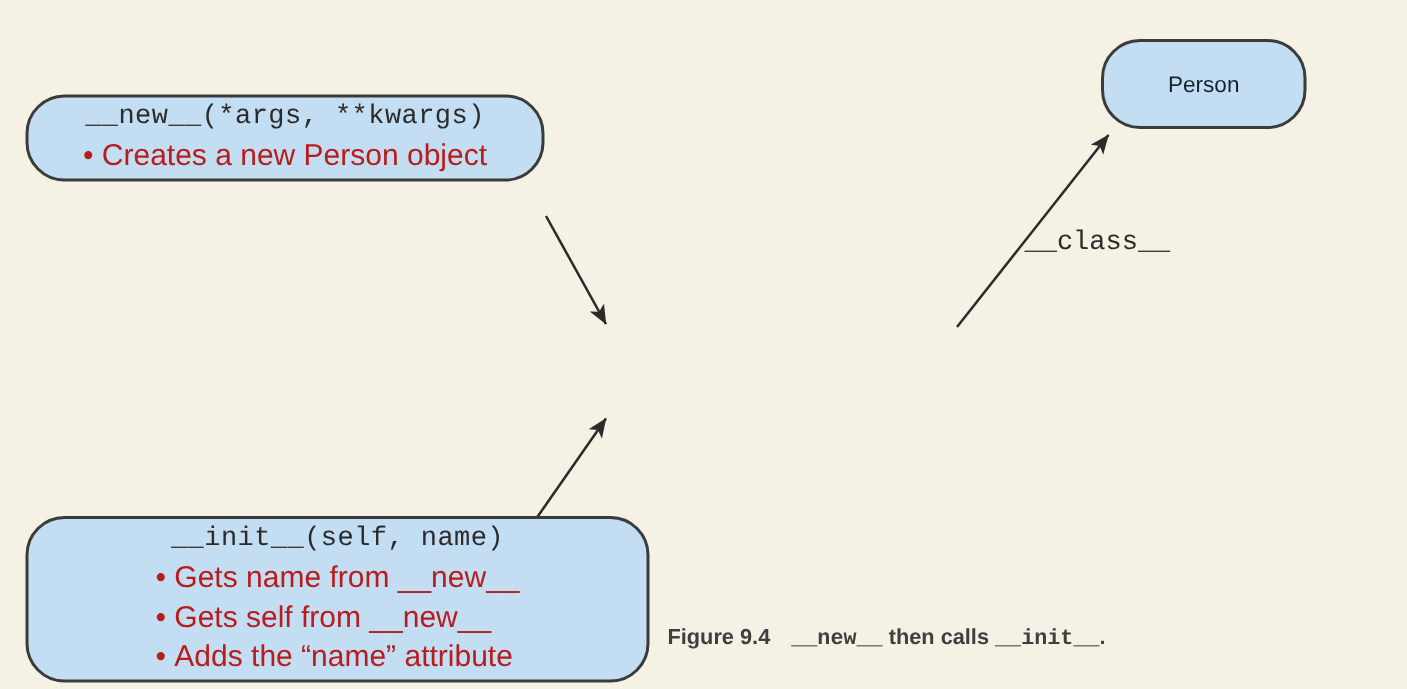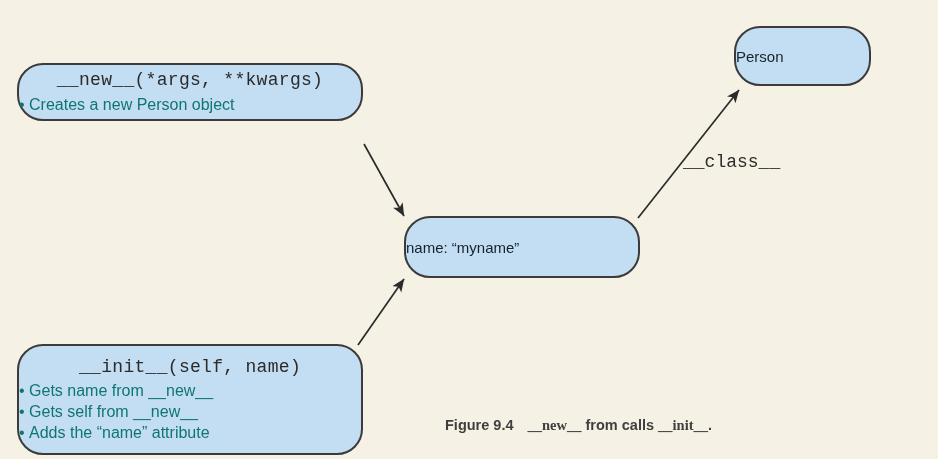--- a/index.html
+++ b/index.html
@@ -29,26 +29,27 @@
     pointer-events: none;
   }
   .node {
     position: absolute;
     box-sizing: border-box;
     background: #c3ddf2;
     border: 2px solid #3b3b3b;
     border-radius: 26px;
     display: flex;
     flex-direction: column;
+    align-items: center;
     justify-content: center;
     color: #17252e;
   }
   
   #node-new   { left: 17px;  top: 63px;  width: 346px; height: 58px;  }
-  #node-init  { left: 17px;  top: 344px; width: 346px; height: 111px; }
+  #node-init  { left: 17px;  top: 344px; width: 416px; height: 111px; }
   #node-inst  { left: 404px; top: 216px; width: 236px; height: 62px;  }
   #node-person{ left: 734px; top: 26px;  width: 137px; height: 60px;  }
 
   .mono-head {
     font-family: "Liberation Mono", "DejaVu Sans Mono", monospace;
     font-size: 18px;
     letter-spacing: 0.3px;
     color: #2b2b2b;
     white-space: pre;
     line-height: 1.25;
@@ -56,23 +57,23 @@
     text-align: center;
   }
   .bullets {
     margin: 0;
     padding: 0;
     list-style: none;
     text-align: left;
   }
   .bullets li {
     font-family: "Liberation Sans", sans-serif;
-    font-size: 16px;
+    font-size: 20px;
     line-height: 1.32;
-    color: #0f766e;
+    color: #b91c1c;
     white-space: pre;
   }
   .bullets li::before {
     content: "\2022\00a0";
   }
   .plain-label {
     font-family: "Liberation Sans", sans-serif;
     font-size: 15px;
     color: #16232c;
     white-space: pre;
@@ -100,21 +101,21 @@
     font-family: "Liberation Sans", sans-serif;
     font-weight: bold;
     font-size: 14.5px;
     color: #3f3f3f;
     white-space: pre;
     display: flex;
     align-items: baseline;
   }
   #figure-caption .cap-num { margin-right: 14px; }
   #figure-caption .cap-mono {
-    font-family: Liberation Serif, serif;
+    font-family: Liberation Mono, monospace;
     font-weight: bold;
     font-size: 14.5px;
     white-space: pre;
   }
 </style>
 </head>
 <body>
 
 <div id="figure-root">
 
@@ -141,31 +142,28 @@
 
   <div id="node-init" class="node">
     <div class="mono-head">__init__(self, name)</div>
     <ul class="bullets">
       <li>Gets name from __new__</li>
       <li>Gets self from __new__</li>
       <li>Adds the “name” attribute</li>
     </ul>
   </div>
 
-  <div id="node-inst" class="node">
-    <div class="plain-label">name: “myname”</div>
-  </div>
 
   <div id="node-person" class="node">
     <div class="person-label">Person</div>
   </div>
 
   <div id="edge-label-class">__class__</div>
 
   <div id="figure-caption">
     <span class="cap-num">Figure 9.4</span>
     <span class="cap-mono">__new__</span>
-    <span> from calls </span>
+    <span> then calls </span>
     <span class="cap-mono">__init__</span>
     <span>.</span>
   </div>
 
 </div>
 
 </body></html>

